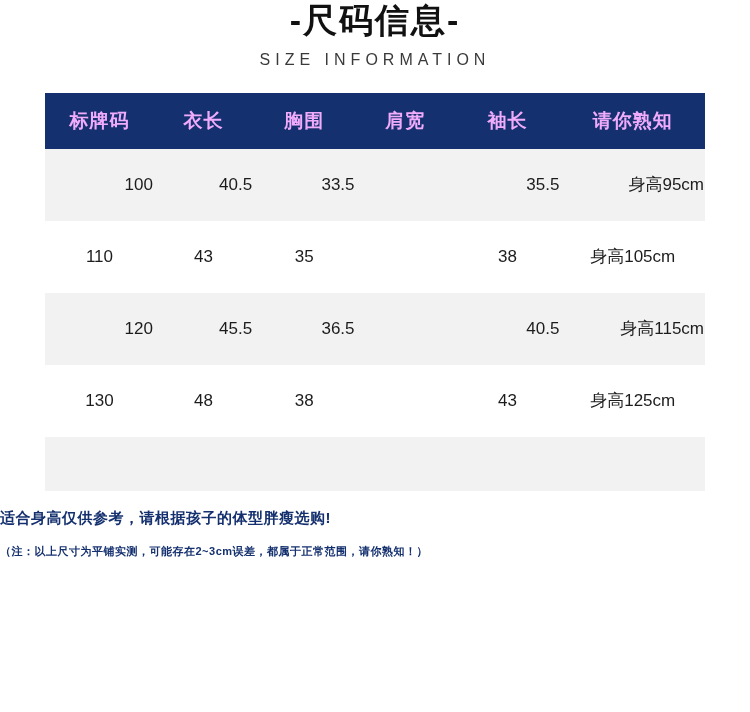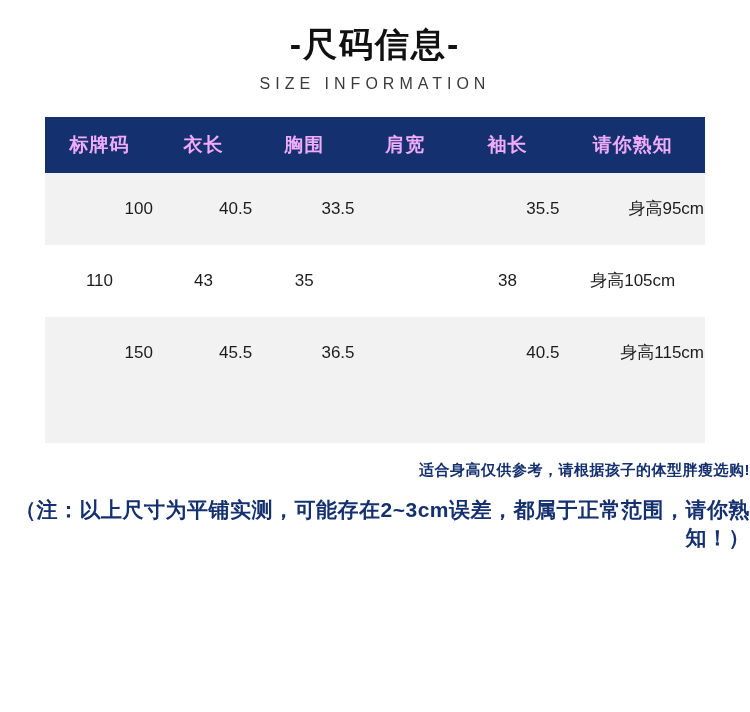--- a/index.html
+++ b/index.html
@@ -15,21 +15,20 @@
     overflow: hidden;
   }
   .page {
     position: relative;
     width: 750px;
     height: 712px;
     box-sizing: border-box;
   }
   .title-block {
     text-align: center;
-    padding-top: 24px;
   }
   .main-title {
     font-size: 34px;
     font-weight: bold;
     letter-spacing: 2px;
     color: #111111;
     line-height: 1.2;
     margin: 0;
   }
   .sub-title {
@@ -73,32 +72,32 @@
   table.size-table tbody tr.blank td {
     height: 52px;
   }
   .col-1 { width: 16.5%; }
   .col-2 { width: 15%; }
   .col-3 { width: 15.5%; margin-top: 8px; }
   .col-4 { width: 15%; }
   .col-5 { width: 16%; }
   .col-6 { width: 22%; }
   .notes {
-    text-align: right;
+    text-align: left;
     margin-top: 18px;
   }
   .note-line1 {
     font-size: 15px;
     color: #14306e;
     font-weight: bold;
     letter-spacing: 0.5px;
   }
   .note-line2 {
     margin-top: 16px;
-    font-size: 21px;
+    font-size: 11px;
     color: #14306e;
     font-weight: bold;
     letter-spacing: 0.5px;
   }
 </style>
 </head>
 <body>
 
 <div class="page">
 
@@ -130,26 +129,34 @@
         </tr>
         <tr>
           <td class="col-1">110</td>
           <td class="col-2">43</td>
           <td class="col-3">35</td>
           <td class="col-4"></td>
           <td class="col-5">38</td>
           <td class="col-6">身高105cm</td>
         </tr>
         <tr class="alt">
-          <td class="col-1">150</td>
+          <td class="col-1">120</td>
           <td class="col-2">45.5</td>
           <td class="col-3">36.5</td>
           <td class="col-4"></td>
           <td class="col-5">40.5</td>
           <td class="col-6">身高115cm</td>
+        </tr>
+        <tr>
+          <td class="col-1">130</td>
+          <td class="col-2">48</td>
+          <td class="col-3">38</td>
+          <td class="col-4"></td>
+          <td class="col-5">43</td>
+          <td class="col-6">身高125cm</td>
         </tr>
         <tr class="alt blank">
           <td class="col-1"></td>
           <td class="col-2"></td>
           <td class="col-3"></td>
           <td class="col-4"></td>
           <td class="col-5"></td>
           <td class="col-6"></td>
         </tr>
       </tbody>

